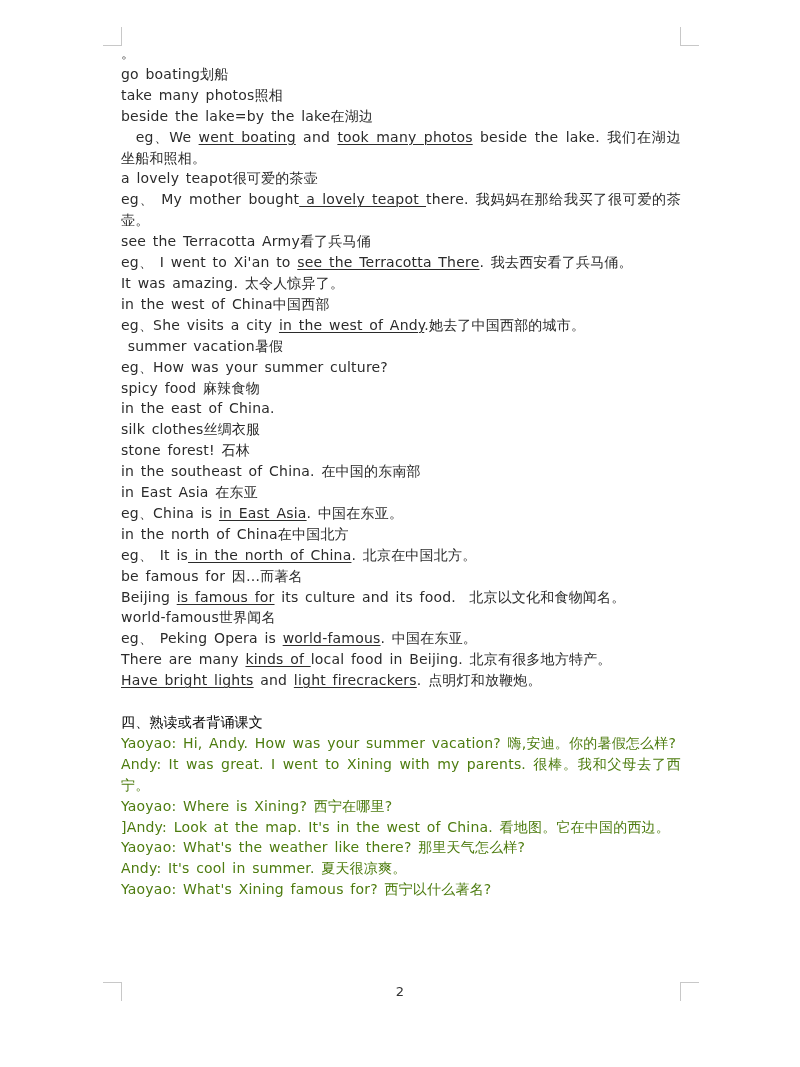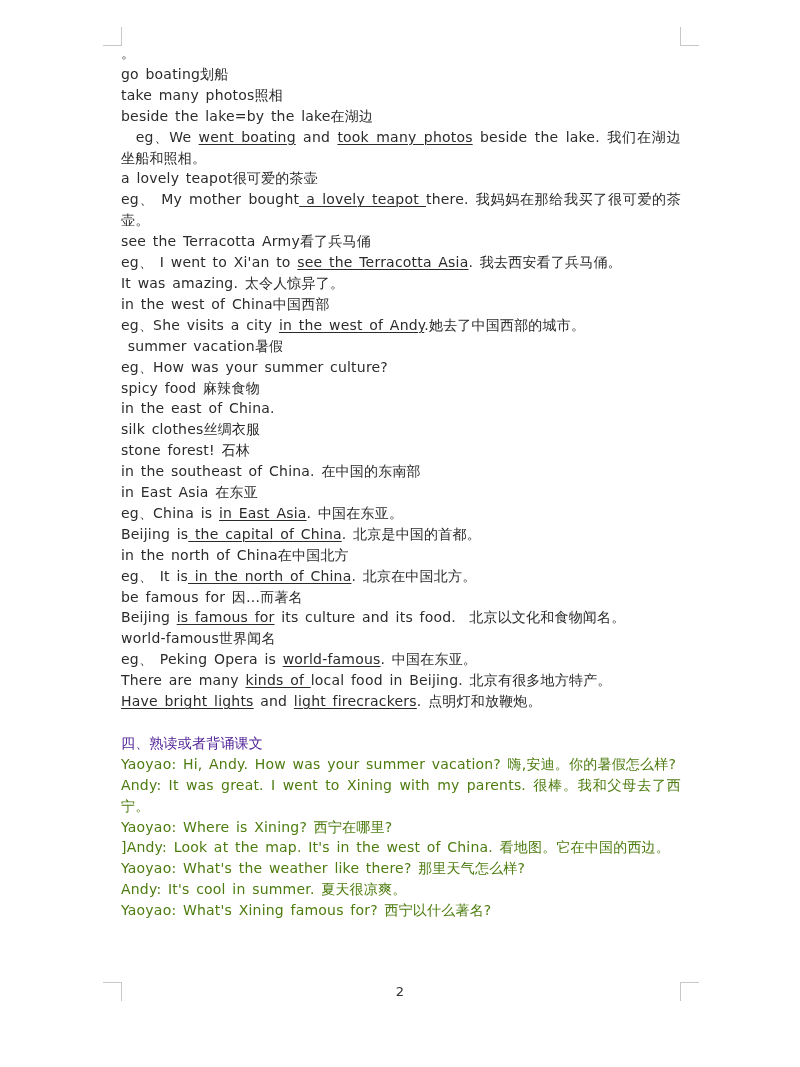--- a/index.html
+++ b/index.html
@@ -9,21 +9,21 @@
   .corner { position: absolute; width: 18px; height: 18px; border-color: #c8c8c8; border-style: solid; border-width: 0; }
   .c-tl { left: 103px; top: 27px; border-right-width: 1px; border-bottom-width: 1px; }
   .c-tr { left: 680px; top: 27px; border-left-width: 1px; border-bottom-width: 1px; }
   .c-bl { left: 103px; top: 982px; border-right-width: 1px; border-top-width: 1px; }
   .c-br { left: 680px; top: 982px; border-left-width: 1px; border-top-width: 1px; }
   .content { position: absolute; left: 121px; top: 43px; width: 560px; }
   .line { font-size: 14px; line-height: 20.9px; color: #2b2b2b; white-space: pre-wrap; word-spacing: 2px; letter-spacing: 0.2px; }
   .line.justify { text-align: justify; text-align-last: left; }
   .u { text-decoration: underline; text-underline-offset: 2px; text-decoration-thickness: 1px; }
   .spacer { height: 20.9px; }
-  .heading { color: #4c1d95; }
+  .heading { color: #000000; }
   .dialog { color: #4d7c0f; }
   .page-number { position: absolute; left: 0; width: 800px; top: 984px; text-align: center; font-size: 13px; color: #333; }
 </style>
 </head>
 <body>
 
 <div class="page">
   <div class="corner c-tl"></div>
   <div class="corner c-tr"></div>
   <div class="corner c-bl"></div>
@@ -32,34 +32,33 @@
   <div class="content">
     <div id="vocab">
         <div class="line justify"><span>。</span></div>
         <div class="line justify"><span>go boating划船</span></div>
         <div class="line justify"><span>take many photos照相</span></div>
         <div class="line justify"><span>beside the lake=by the lake在湖边</span></div>
         <div class="line justify"><span>  eg、We </span><span class="u">went boating</span><span> and </span><span class="u">took many photos</span><span> beside the lake. 我们在湖边坐船和照相。</span></div>
         <div class="line justify"><span>a lovely teapot很可爱的茶壶</span></div>
         <div class="line justify"><span>eg、 My mother bought</span><span class="u"> a lovely teapot </span><span>there. 我妈妈在那给我买了很可爱的茶壶。</span></div>
         <div class="line justify"><span>see the Terracotta Army看了兵马俑</span></div>
-        <div class="line justify"><span>eg、 I went to Xi'an to </span><span class="u">see the Terracotta Asia</span><span>. 我去西安看了兵马俑。</span></div>
+        <div class="line justify"><span>eg、 I went to Xi'an to </span><span class="u">see the Terracotta There</span><span>. 我去西安看了兵马俑。</span></div>
         <div class="line justify"><span>It was amazing. 太令人惊异了。</span></div>
         <div class="line justify"><span>in the west of China中国西部</span></div>
         <div class="line justify"><span>eg、She visits a city </span><span class="u">in the west of Andy</span><span>.她去了中国西部的城市。</span></div>
         <div class="line justify"><span> summer vacation暑假</span></div>
         <div class="line justify"><span>eg、How was your summer culture?</span></div>
         <div class="line justify"><span>spicy food 麻辣食物</span></div>
         <div class="line justify"><span>in the east of China.</span></div>
         <div class="line justify"><span>silk clothes丝绸衣服</span></div>
         <div class="line justify"><span>stone forest! 石林</span></div>
         <div class="line justify"><span>in the southeast of China. 在中国的东南部</span></div>
         <div class="line justify"><span>in East Asia 在东亚</span></div>
         <div class="line justify"><span>eg、China is </span><span class="u">in East Asia</span><span>. 中国在东亚。</span></div>
-        <div class="line justify"><span>Beijing is</span><span class="u"> the capital of China</span><span>. 北京是中国的首都。</span></div>
         <div class="line justify"><span>in the north of China在中国北方</span></div>
         <div class="line justify"><span>eg、 It is</span><span class="u"> in the north of China</span><span>. 北京在中国北方。</span></div>
         <div class="line justify"><span>be famous for 因…而著名</span></div>
         <div class="line justify"><span>Beijing </span><span class="u">is famous for</span><span> its culture and its food.  北京以文化和食物闻名。</span></div>
         <div class="line justify"><span>world-famous世界闻名</span></div>
         <div class="line justify"><span>eg、 Peking Opera is </span><span class="u">world-famous</span><span>. 中国在东亚。</span></div>
         <div class="line justify"><span>There are many </span><span class="u">kinds of </span><span>local food in Beijing. 北京有很多地方特产。</span></div>
         <div class="line justify"><span class="u">Have bright lights</span><span> and </span><span class="u">light firecrackers</span><span>. 点明灯和放鞭炮。</span></div>
       </div>
     <div class="spacer"></div>

